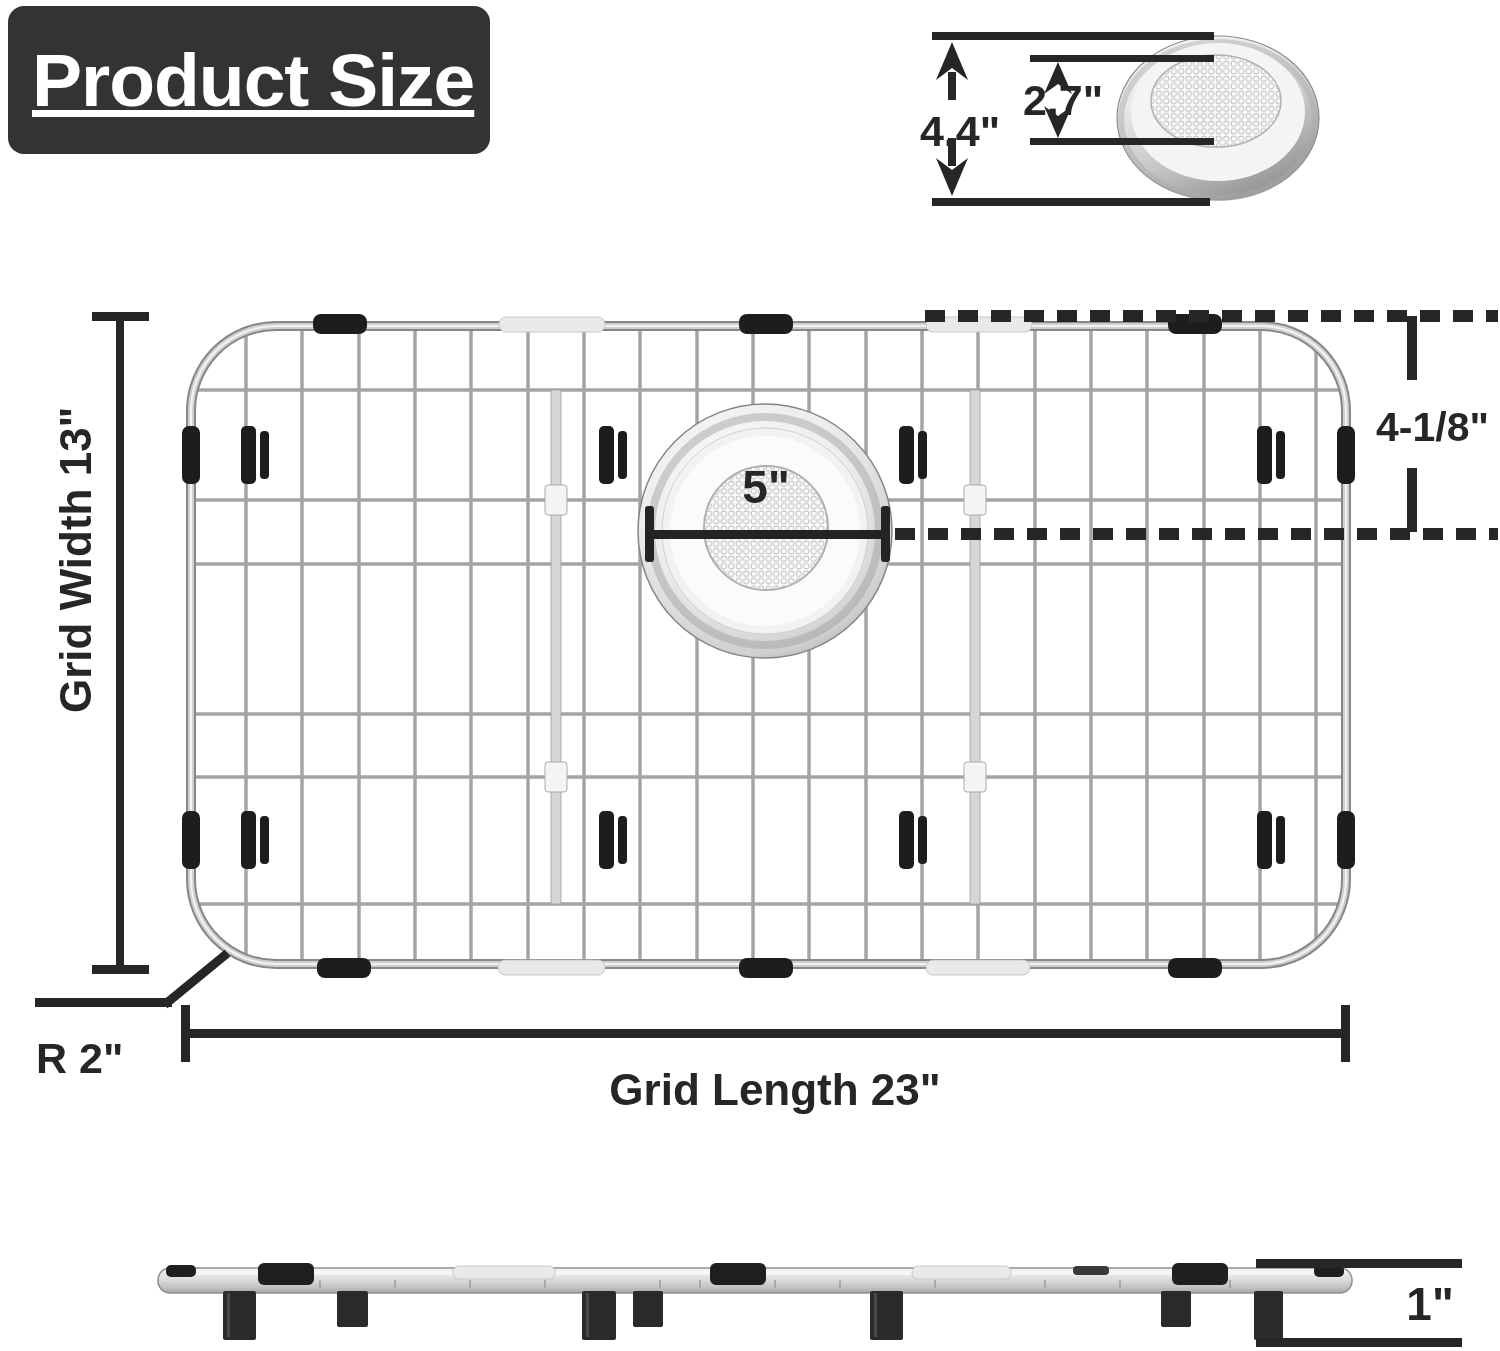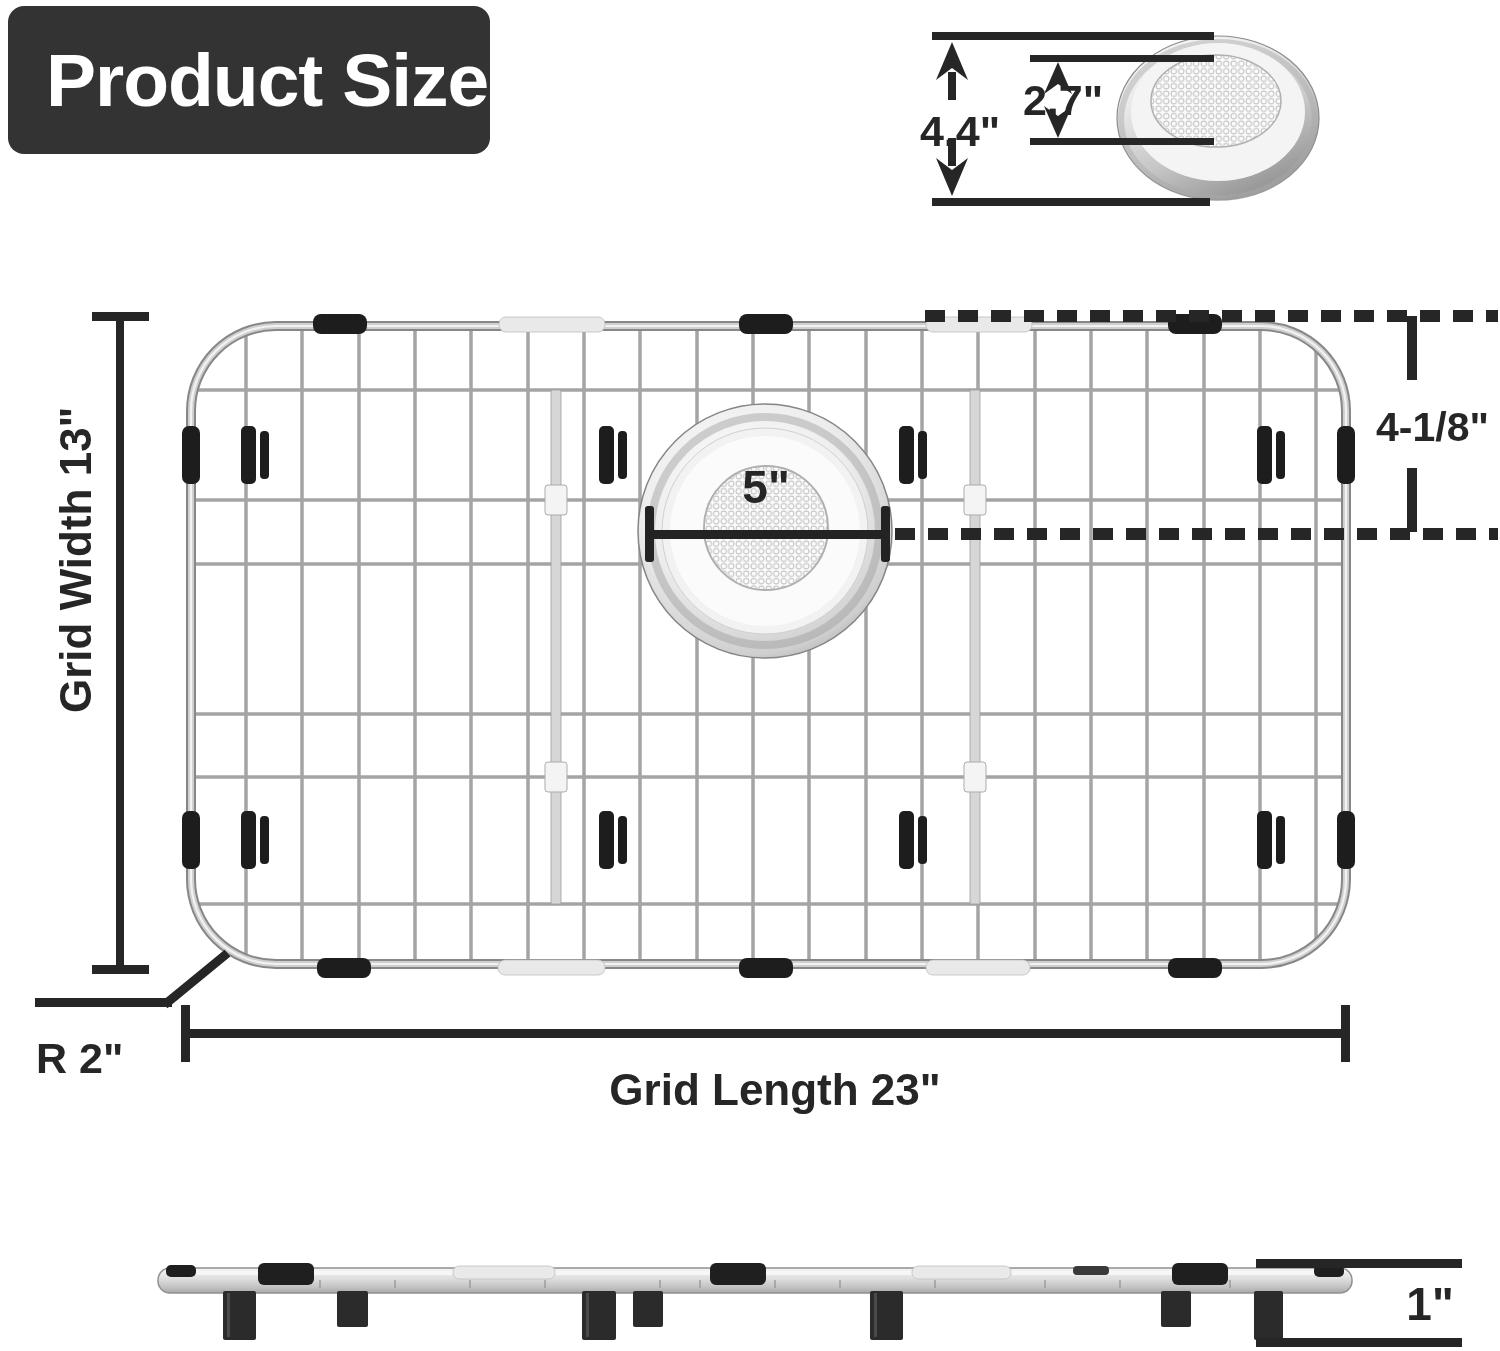--- a/index.html
+++ b/index.html
@@ -2,22 +2,22 @@
 <html><head>
 <meta charset="utf-8">
 <style>
   html,body{margin:0;padding:0;background:#ffffff;}
   .canvas{position:relative;width:1500px;height:1351px;background:#ffffff;overflow:hidden;
           font-family:"Liberation Sans",sans-serif;}
   .canvas svg{position:absolute;left:0;top:0;}
   .lbl{position:absolute;font-weight:700;color:#262626;white-space:nowrap;line-height:1;}
   #title-box{position:absolute;left:8px;top:6px;width:482px;height:148px;background:#333333;
              border-radius:16px;}
-  #title-box span{display:block;padding-left:38px;line-height:148px;font-size:75px;font-weight:700;
-             color:#ffffff;letter-spacing:-1px;}
+  #title-box span{display:block;padding-left:24px;line-height:148px;font-size:75px;font-weight:700;
+             color:#ffffff;letter-spacing:-1px;text-decoration:underline;}
   #lbl-outer-dia{left:905px;top:110px;width:110px;text-align:center;font-size:43px;}
   #lbl-mesh-dia{left:1008px;top:79px;width:110px;text-align:center;font-size:43px;}
   #lbl-grid-width{left:-74px;top:541px;width:300px;height:44px;text-align:center;font-size:44px;
                   transform:rotate(-90deg);}
   #lbl-drain-dia{left:716px;top:464px;width:100px;text-align:center;font-size:46px;}
   #lbl-drain-offset{left:1376px;top:407px;font-size:41px;}
   #lbl-corner-radius{left:36px;top:1037px;font-size:43px;}
   #lbl-grid-length{left:575px;top:1068px;width:400px;text-align:center;font-size:44px;}
   #lbl-side-height{left:1390px;top:1281px;width:80px;text-align:center;font-size:46px;}
 </style>

